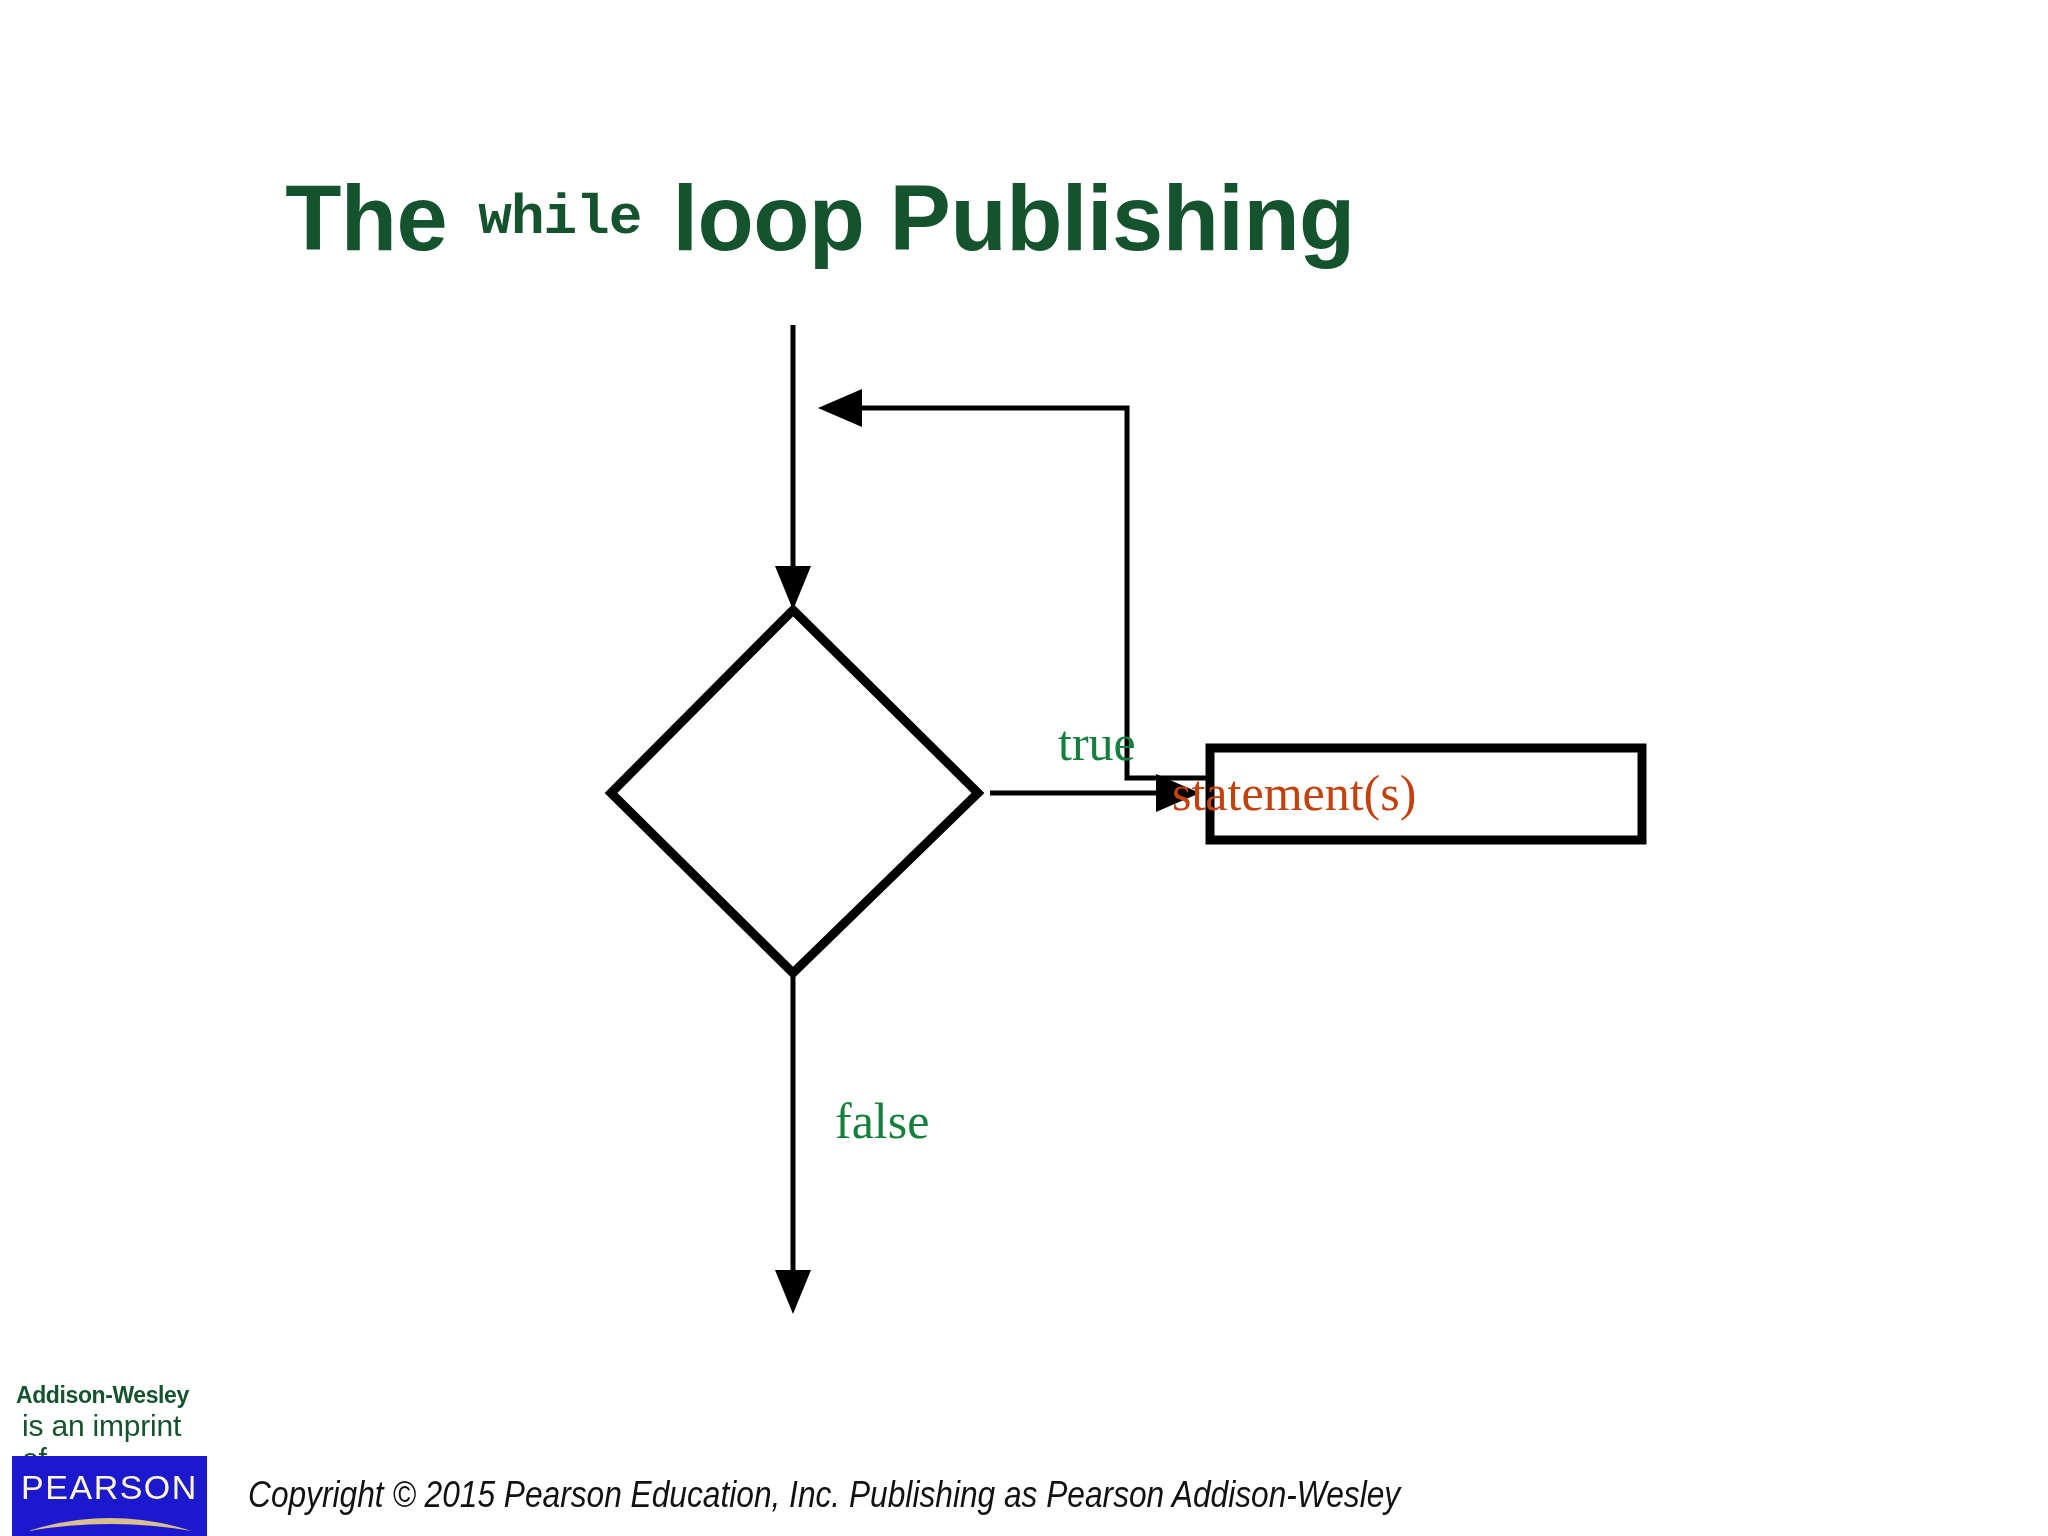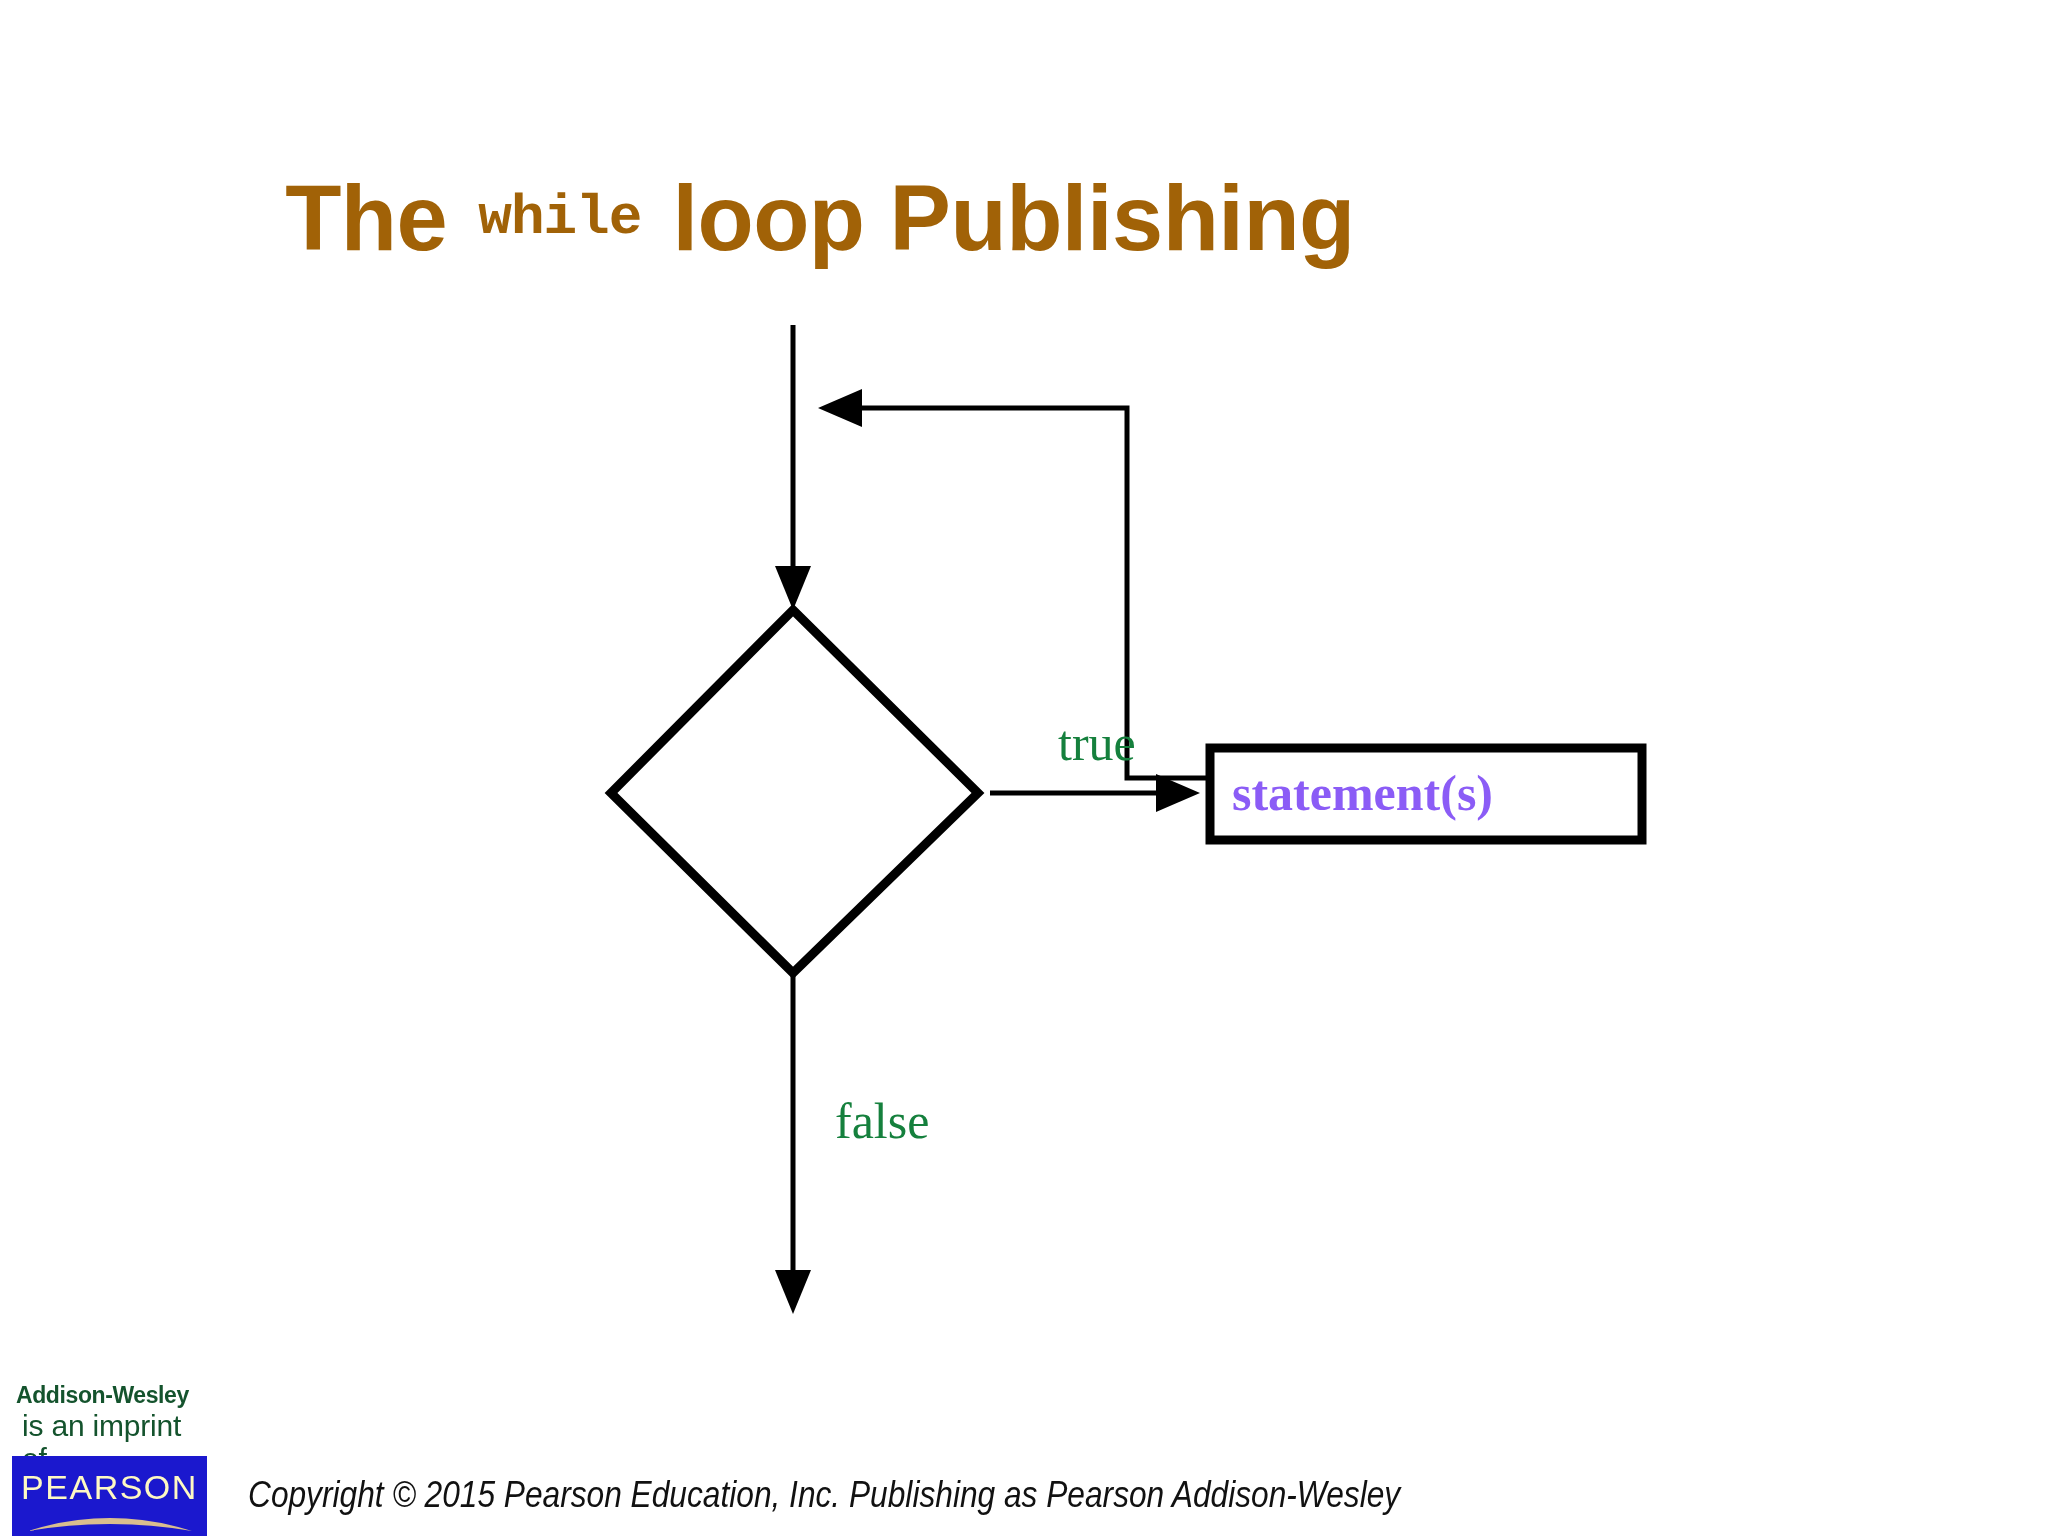--- a/index.html
+++ b/index.html
@@ -27,21 +27,21 @@
     width: 1340px;
     height: 120px;
     display: flex;
     align-items: center;
     justify-content: center;
     white-space: nowrap;
     font-family: "Liberation Sans", sans-serif;
     font-weight: bold;
     font-size: 92px;
     line-height: 1.0;
-    color: #a16207;
+    color: #14532d;
     letter-spacing: -0.5px;
   }
   #slide-title .mono-word {
     font-family: "Liberation Mono", monospace;
     font-weight: bold;
     font-size: 56px;
     letter-spacing: -1px;
     padding: 0 6px;
   }
   #slide-title .sp { white-space: pre; }
@@ -83,28 +83,27 @@
     display: block;
   }
   #diamond-text .serif-line {
     font-family: "Liberation Serif", serif;
     font-size: 50px;
     display: block;
   }
 
   #statement-text {
     position: absolute;
-    left: 1232px;
+    left: 1172px;
     top: 768px;
     font-family: "Liberation Serif", serif;
     font-size: 50px;
-    color: #8b5cf6;
+    color: #c2410c;
     white-space: nowrap;
     line-height: 1;
-    font-weight: bold;
   }
 
   
   #imprint-block {
     position: absolute;
     left: 16px;
     top: 1383px;
     width: 190px;
     font-family: "Liberation Sans", sans-serif;
     color: #14532d;

